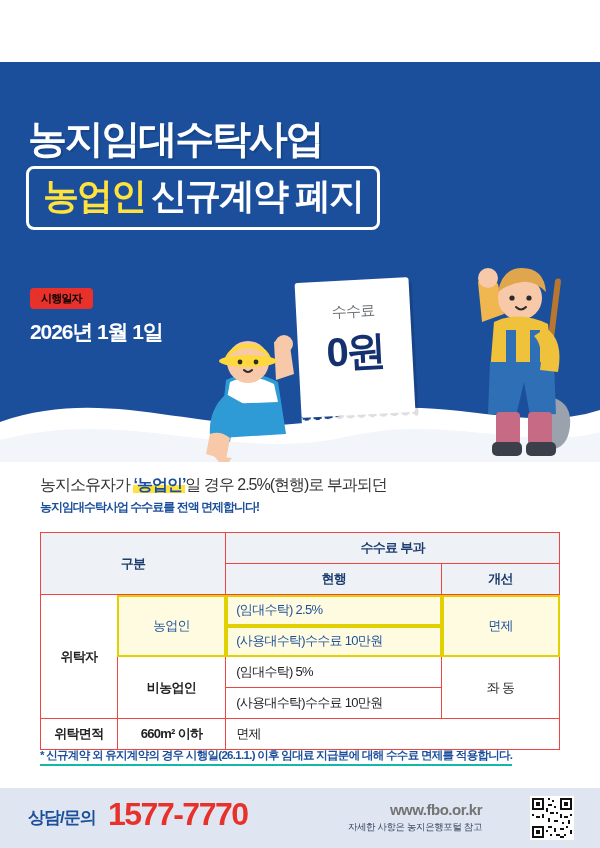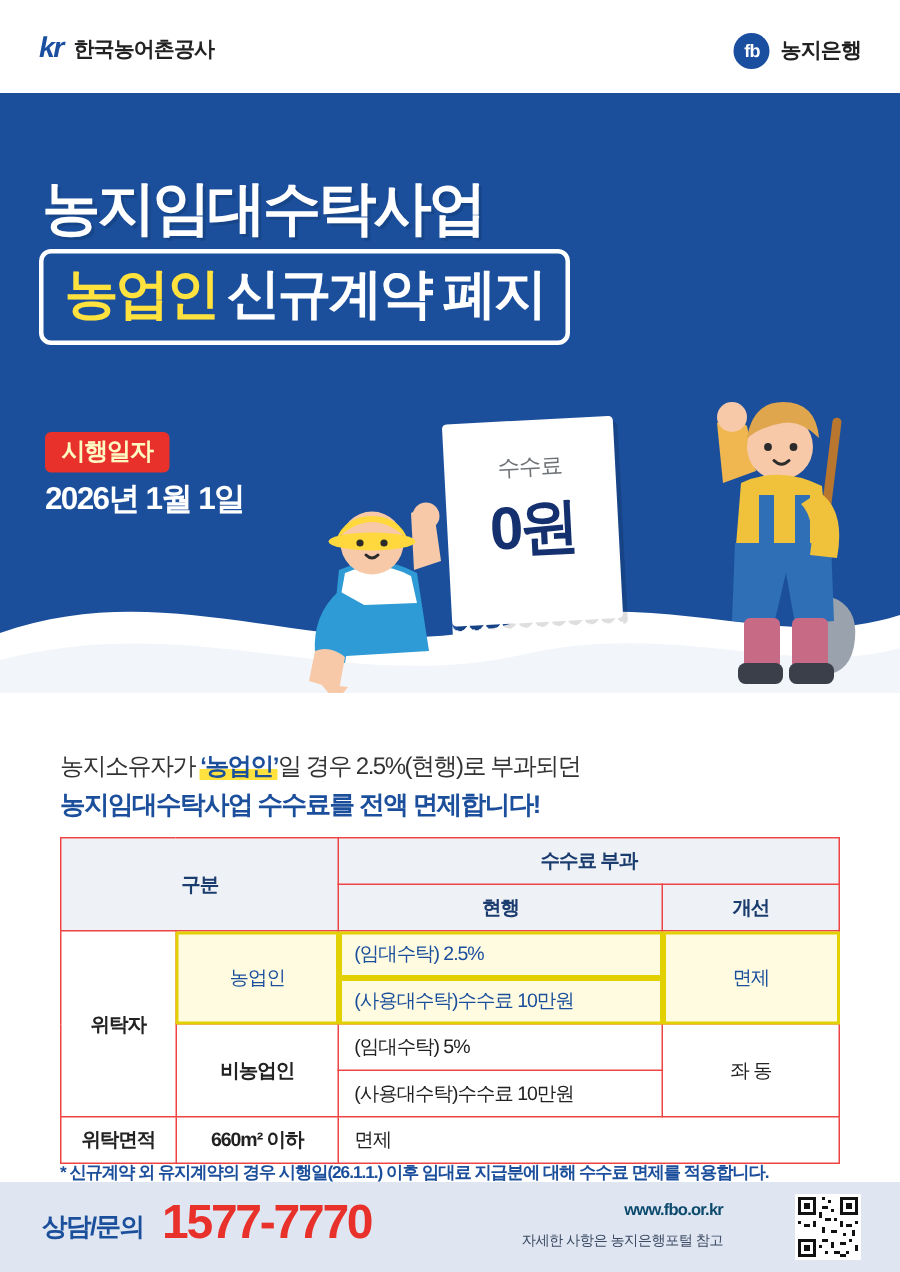--- a/index.html
+++ b/index.html
@@ -56,22 +56,22 @@
     position: absolute; left: 26px; top: 104px;
     border: 3px solid #ffffff; border-radius: 8px;
     padding: 3px 14px 6px 14px;
     display: flex; align-items: baseline; gap: 6px;
   }
   .title2-hl { color: #ffe23d; font-size: 36px; font-weight: bold; letter-spacing: -2px; }
   .title2-rest { color: #ffffff; font-size: 36px; font-weight: bold; letter-spacing: -2px; }
 
   .date-badge {
     position: absolute; left: 30px; top: 226px;
-    background: #e8312a; color: #fef9c3;
-    font-size: 16px; font-weight: bold; letter-spacing: -0.8px;
+    background: #e8312a; color: #000000;
+    font-size: 11px; font-weight: bold; letter-spacing: -0.8px;
     padding: 3px 11px; border-radius: 4px; font-family: Liberation Serif, serif;
   }
   .date-text {
     position: absolute; left: 30px; top: 256px;
     color: #ffffff; font-size: 21px; font-weight: bold; letter-spacing: -1.1px;
   }
 
   
   .receipt {
     position: absolute; left: 298px; top: 218px; width: 114px; height: 135px;
@@ -92,25 +92,25 @@
   .receipt-amount {
     position: absolute; top: 44px; width: 100%; text-align: center;
     color: #14306e; font-size: 40px; font-weight: bold; letter-spacing: -2.5px;
   }
 
   
   .char-left { position: absolute; left: 196px; top: 272px; }
   .char-right { position: absolute; left: 462px; top: 180px; }
 
   
-  .body-area { position: absolute; top: 488px; left: 0; width: 600px; height: 326px; background: #ffffff; }
+  .body-area { position: absolute; top: 462px; left: 0; width: 600px; height: 326px; background: #ffffff; }
 
   .lead1 { position: absolute; left: 40px; top: 13px; font-size: 16px; letter-spacing: -1px; color: #333; }
   .lead1 b.yellowbg { color: #1b4f9c; font-weight: bold; background: linear-gradient(transparent 55%, #ffe23d 55%); }
-  .lead2 { position: absolute; left: 40px; top: 37px; font-size: 17px; font-weight: bold; letter-spacing: -1px; color: #1b4f9c; }
+  .lead2 { position: absolute; left: 40px; top: 37px; font-size: 12px; font-weight: bold; letter-spacing: -1px; color: #1b4f9c; }
 
   table.fee {
     position: absolute; left: 40px; top: 70px; width: 520px;
     border-collapse: collapse; font-size: 13px; letter-spacing: -0.7px; color: #222;
   }
   table.fee th, table.fee td {
     border: 1px solid #ef4444; text-align: center; padding: 6px 4px; font-weight: normal;
   }
   table.fee th { background: #eef1f5; font-weight: bold; color: #1b3c6e; }
   table.fee td.left { text-align: left; padding-left: 10px; }
@@ -123,40 +123,30 @@
     letter-spacing: -0.7px; font-weight: bold; border-bottom: 2px solid #14b8a6; padding-bottom: 1px;
   }
 
   
   .footer {
     position: absolute; left: 0; bottom: 0; width: 600px; height: 60px;
     background: #dfe6f1;
   }
   .footer-label { position: absolute; left: 28px; top: 18px; font-size: 17px; font-weight: bold; color: #1b4f9c; letter-spacing: -1px; }
   .footer-tel { position: absolute; left: 108px; top: 8px; font-size: 32px; font-weight: bold; color: #e8312a; letter-spacing: -1.5px; }
-  .footer-url { position: absolute; right: 118px; top: 13px; font-size: 11px; font-weight: bold; color: #0c4a6e; letter-spacing: -0.5px; }
+  .footer-url { position: absolute; right: 118px; top: 13px; font-size: 15px; font-weight: bold; color: #737373; letter-spacing: -0.5px; }
   .footer-sub { position: absolute; right: 118px; top: 33px; font-size: 9.5px; color: #3b4a63; letter-spacing: -0.4px; }
   .qr { position: absolute; right: 26px; top: 8px; width: 44px; height: 44px; background: #ffffff; }
   .qr svg { display: block; }
 </style>
 </head>
 <body>
 
 <div class="poster">
 
-  <div class="logobar">
-    <div class="logo-left">
-      <span class="kr-mark">kr</span>
-      <span class="kr-text">한국농어촌공사</span>
-    </div>
-    <div class="logo-right">
-      <span class="fb-mark">fb</span>
-      <span class="fb-text">농지은행</span>
-    </div>
-  </div>
 
   <div class="hero">
 
     <svg class="hero-wave" viewBox="0 0 600 120" preserveAspectRatio="none">
       <path d="M0,78 C120,36 220,104 340,72 C440,46 520,92 600,66 L600,120 L0,120 Z" fill="#ffffff"></path>
       <path d="M0,96 C130,62 230,120 350,92 C450,70 530,108 600,88 L600,120 L0,120 Z" fill="#f2f5fa"></path>
     </svg>
 
     <div class="title1">농지임대수탁사업</div>
     <div class="title2box">

